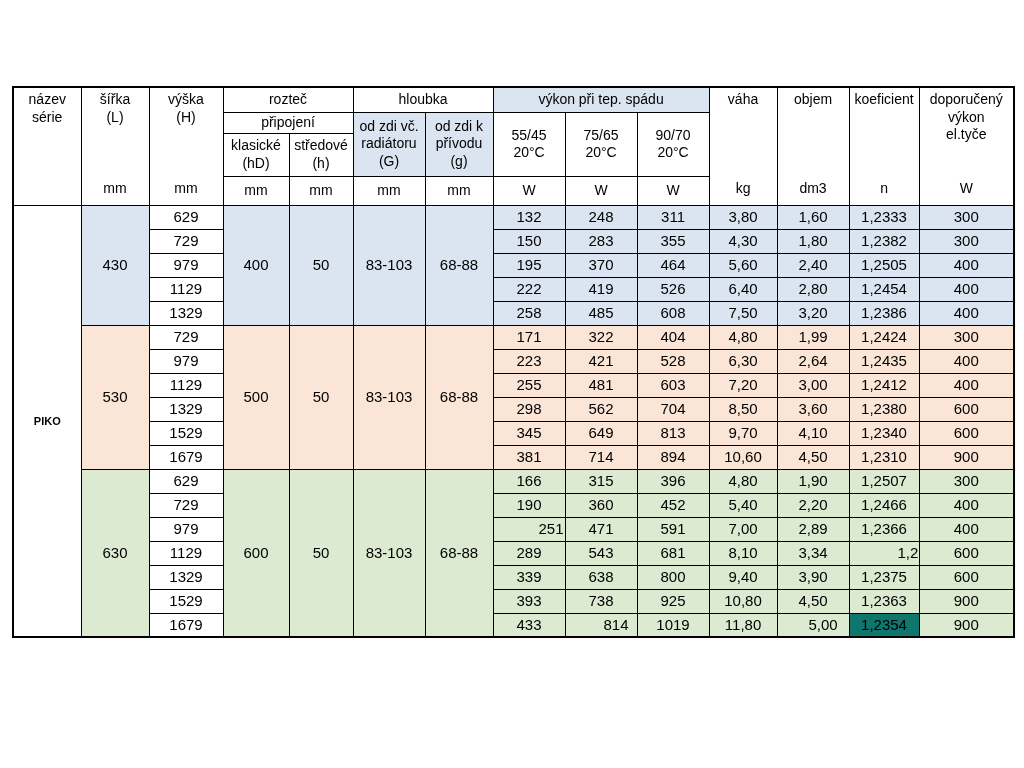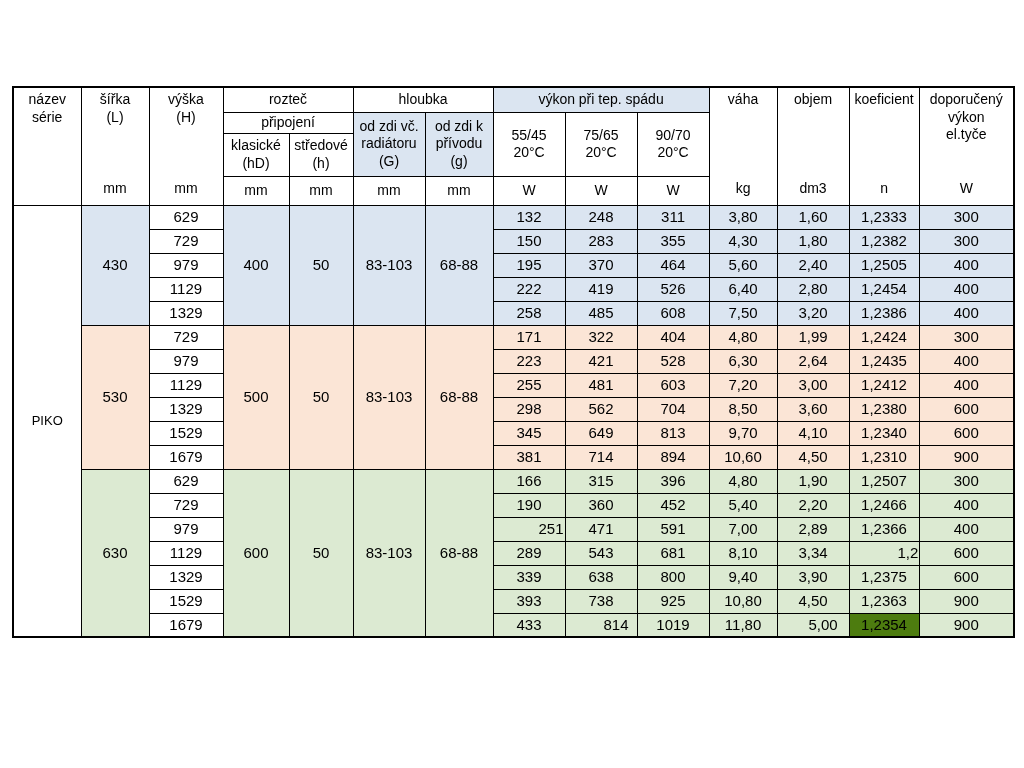--- a/index.html
+++ b/index.html
@@ -38,21 +38,21 @@
   tr.hr2 { height: 21px; }
   tr.hr3 { height: 43px; }
   tr.hr4 { height: 29px; }
   .pre { white-space: pre-line; }
   .stacked { vertical-align: top; position: relative; }
   .stacked .lbl { display: block; padding-top: 3px; white-space: pre-line; }
   .stacked .unit { position: absolute; bottom: 7px; left: 0; right: 0; }
   .vtop { vertical-align: top; }
   .vtop .lbl { display: block; padding-top: 3px; white-space: pre-line; }
   .tint { background: var(--tint, #dbe5f1); }
-  td.series { font-weight: normal; font-size: 13px; }
+  td.series { font-weight: bold; font-size: 11px; }
 </style>
 </head>
 <body>
 
 <div class="page">
 
   <table class="spec">
     <colgroup>
       <col style="width:68px">
         <col style="width:68px">
@@ -327,18 +327,18 @@
           <td style="background-color: rgb(220, 234, 210);">1,2363</td>
           <td style="background-color: rgb(220, 234, 210);">900</td>
         </tr>
         <tr>
           <td style="background-color: rgb(255, 255, 255);">1679</td>
           <td style="background-color: rgb(220, 234, 210);">433</td>
           <td style="background-color: rgb(220, 234, 210); padding-left: 30px;">814</td>
           <td style="background-color: rgb(220, 234, 210);">1019</td>
           <td style="background-color: rgb(220, 234, 210);">11,80</td>
           <td style="background-color: rgb(220, 234, 210); padding-left: 20px;">5,00</td>
-          <td style="background-color: #4d7c0f;">1,2354</td>
+          <td style="background-color: #0f766e;">1,2354</td>
           <td style="background-color: rgb(220, 234, 210);">900</td>
         </tr>
       </tbody>
   </table>
 </div>
 
 </body></html>

